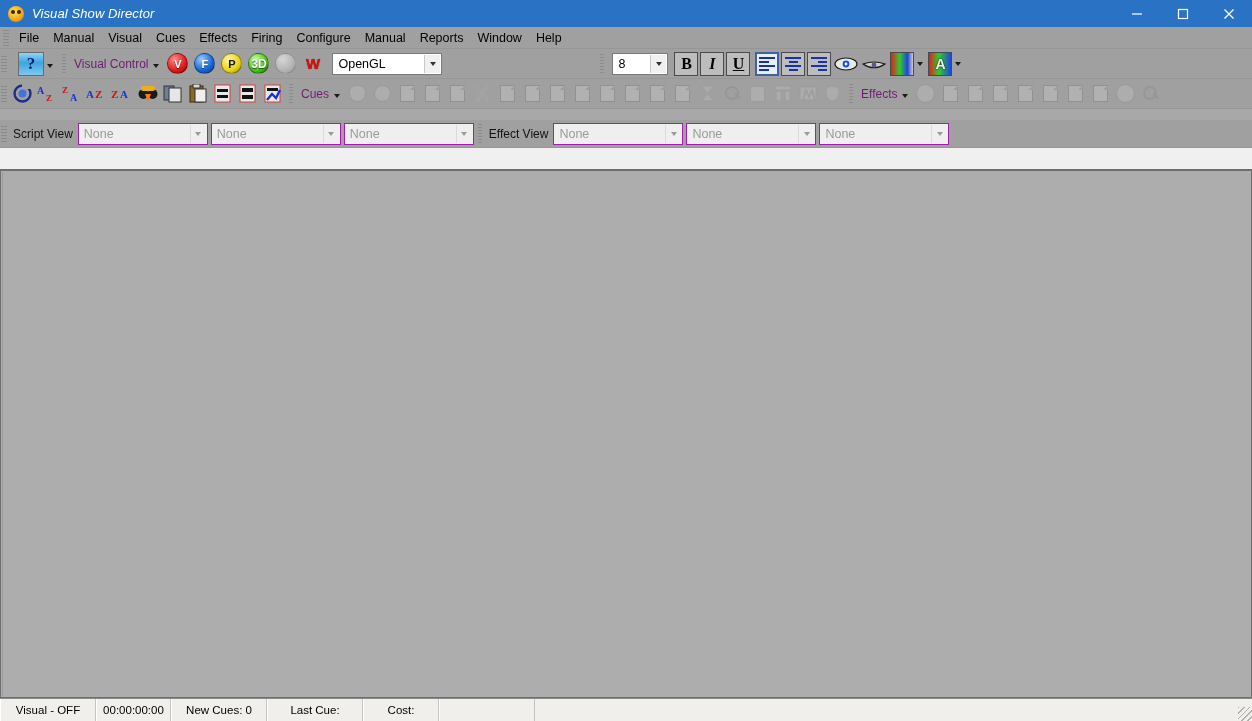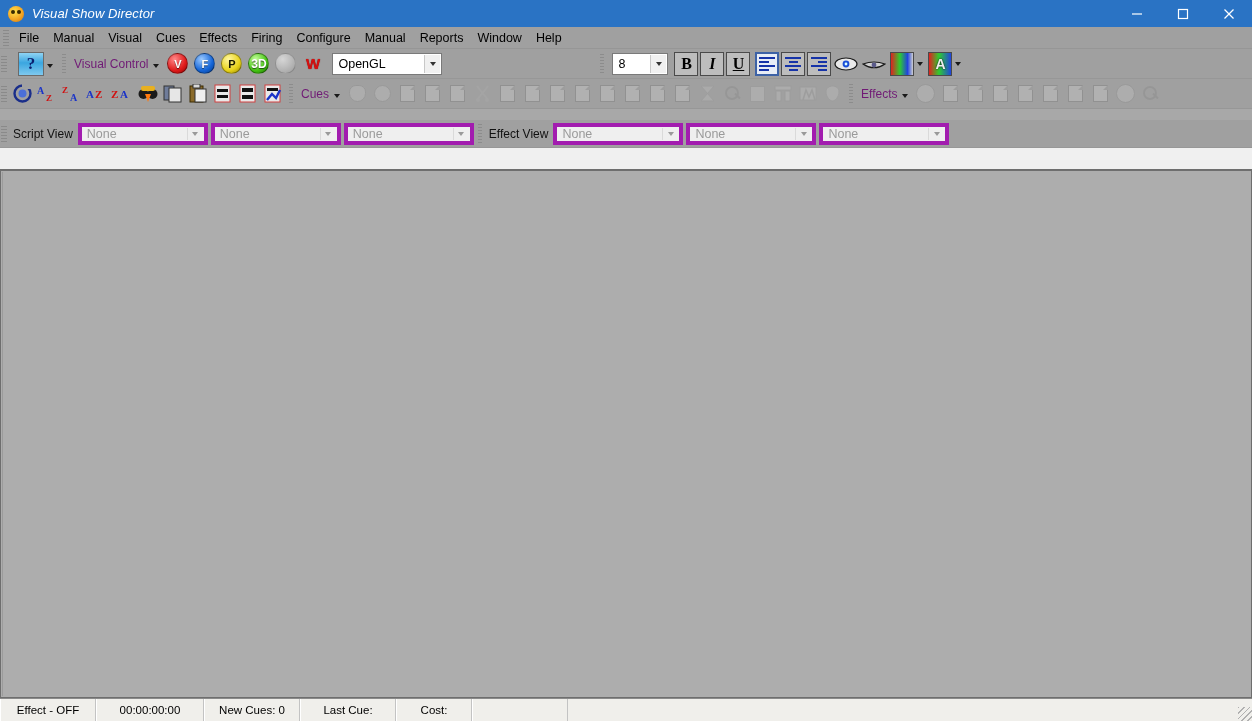--- a/index.html
+++ b/index.html
@@ -154,21 +154,21 @@
     border-left: 1px solid #c8c8c8;
     display: flex; align-items: center; justify-content: center;
   }
   .combo .arrow-box i {
     width: 0; height: 0;
     border-left: 3.5px solid transparent;
     border-right: 3.5px solid transparent;
     border-top: 4px solid #333;
     display: block;
   }
-  .combo.disabled { background: #efefef; color: #9a9a9a; border: 4px solid #a21caf; }
+  .combo.disabled { background: #efefef; color: #9a9a9a; border: 1px solid #a21caf; }
   .combo.disabled .arrow-box { background:#efefef; border-left:1px solid #dadada;}
   .combo.disabled .arrow-box i { border-top-color: #9a9a9a; }
 
   
   .fmt-btn {
     width: 24px; height: 24px;
     margin: 0 1px;
     border: 1px solid #4a4a4a;
     background: #bdbdbd;
     display: flex; align-items: center; justify-content: center;
@@ -668,20 +668,20 @@
   </div>
 </div>
 
 <div class="gap-band"></div>
 
 <div class="client">
   <div class="client-inner"></div>
 </div>
 
 <div class="statusbar">
-  <div class="sb-cell" style="width:96px">Effect - OFF</div>
-  <div class="sb-cell" style="width:108px">00:00:00:00</div>
+  <div class="sb-cell" style="width:96px">Visual - OFF</div>
+  <div class="sb-cell" style="width:75px">00:00:00:00</div>
   <div class="sb-cell" style="width:96px">New Cues: 0</div>
   <div class="sb-cell" style="width:96px">Last Cue:</div>
   <div class="sb-cell" style="width:76px">Cost:</div>
   <div class="sb-cell" style="width:96px"></div>
   <div class="sb-grip"></div>
 </div>
 
 </body></html>

